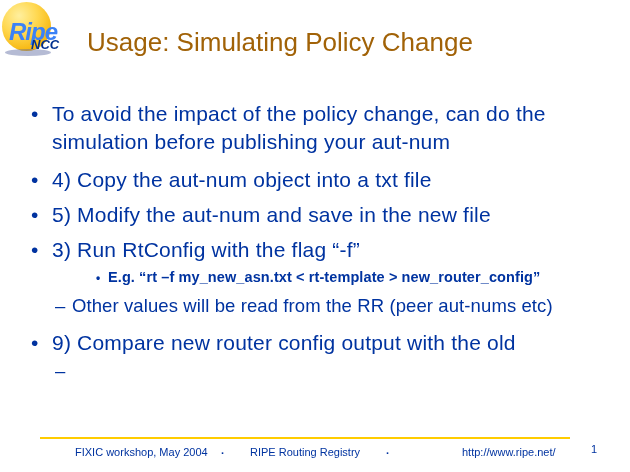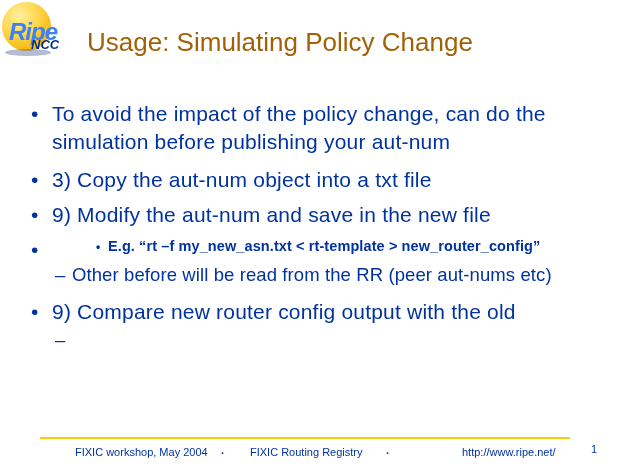--- a/index.html
+++ b/index.html
@@ -95,56 +95,57 @@
 
   <div class="content">
 
     <div class="row main mt4">
       <span class="marker">•</span>
       <span>To avoid the impact of the policy change, can do the simulation before publishing your aut-num</span>
     </div>
 
     <div class="row main mt10">
       <span class="marker">•</span>
-      <span>3) Copy the aut-num object into a txt file</span>
+      <span>4) Copy the aut-num object into a txt file</span>
     </div>
 
     <div class="row main mt7">
       <span class="marker">•</span>
-      <span>9) Modify the aut-num and save in the new file</span>
+      <span>5) Modify the aut-num and save in the new file</span>
     </div>
 
     <div class="row main mt7">
       <span class="marker">•</span>
+      <span>3) Run RtConfig with the flag “-f”</span>
     </div>
 
     <div class="row sub mt3">
       <span class="marker">•</span>
       <span>E.g. “rt –f my_new_asn.txt &lt; rt-template &gt; new_router_config”</span>
     </div>
 
     <div class="row dash mt7">
       <span class="marker">–</span>
-      <span>Other before will be read from the RR (peer aut-nums etc)</span>
+      <span>Other values will be read from the RR (peer aut-nums etc)</span>
     </div>
 
     <div class="row main mt11">
       <span class="marker">•</span>
       <span>9) Compare new router config output with the old</span>
     </div>
 
     <div class="row dash mt2">
       <span class="marker">–</span>
     </div>
 
   </div>
 
   <div class="footer-line"></div>
   <div class="footer">
     <span class="f-left">FIXIC workshop, May 2004</span>
     <span class="f-dot1">.</span>
-    <span class="f-center">FIXIC Routing Registry</span>
+    <span class="f-center">RIPE Routing Registry</span>
     <span class="f-dot2">.</span>
     <span class="f-url">http://www.ripe.net/</span>
     <span class="f-page">1</span>
   </div>
 
 </div>
 
 </body></html>

